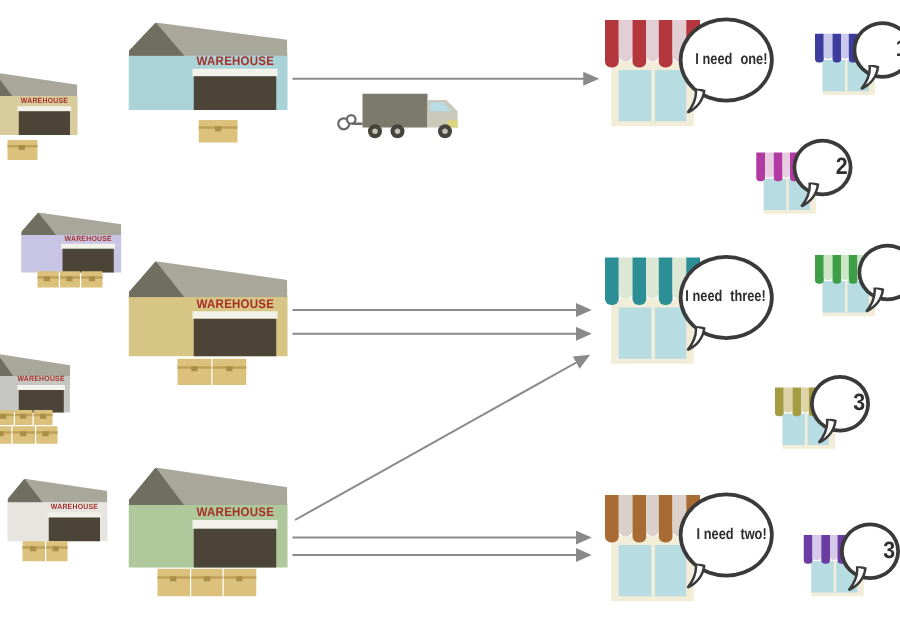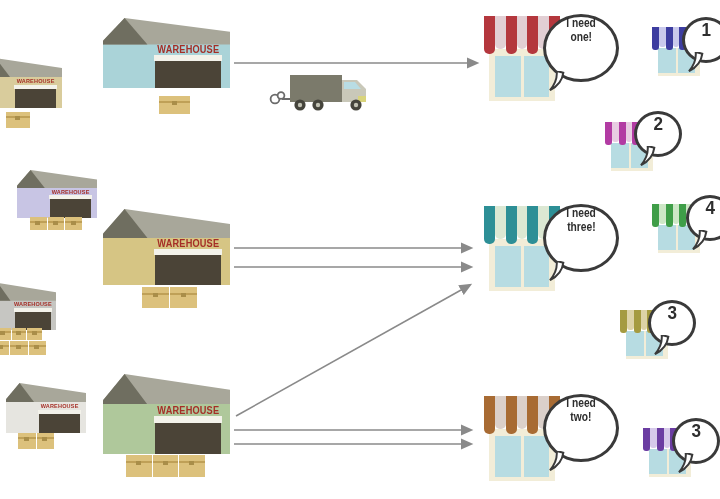--- a/index.html
+++ b/index.html
@@ -42,21 +42,21 @@
   
   .mini{position:absolute;width:48px;z-index:2;}
   .mini .awning{height:23px;}
   .mini .awning .c{border-radius:0 0 3px 3px;}
   .mini .awning .l{border-radius:0 0 3px 3px;}
   .mini-base{margin:-2px 0 0 6px;width:42px;height:28px;background:var(--sbody);position:relative;z-index:1;}
   .mini-win{position:absolute;left:0;top:0;width:37px;height:25px;background:var(--swin);}
   .mini-win:after{content:"";position:absolute;left:50%;top:0;bottom:0;width:2px;margin-left:-1px;background:var(--sbody);}
   
   .bubble{position:absolute;width:70px;height:62px;background:#fff;border:3px solid var(--outline);
-          border-radius:50%;display:flex;flex-direction:column;align-items:center;justify-content:flex-start;
+          border-radius:50%;display:flex;flex-direction:row;align-items:center;justify-content:flex-end;
           z-index:4;color:#2e2e2e;font-weight:bold;text-align:center;}
   .bubble .ln{display:block;font-size:12.5px;line-height:1.08;transform:scaleX(.82);white-space:nowrap;}
   .badge{width:42px;height:40px;}
   .badge .num{font-size:19px;transform:scaleX(.9);}
   .tail{position:absolute;left:3px;bottom:-12px;width:22px;height:20px;}
   
   .truck{position:absolute;z-index:3;}
 </style>
 </head>
 <body>

